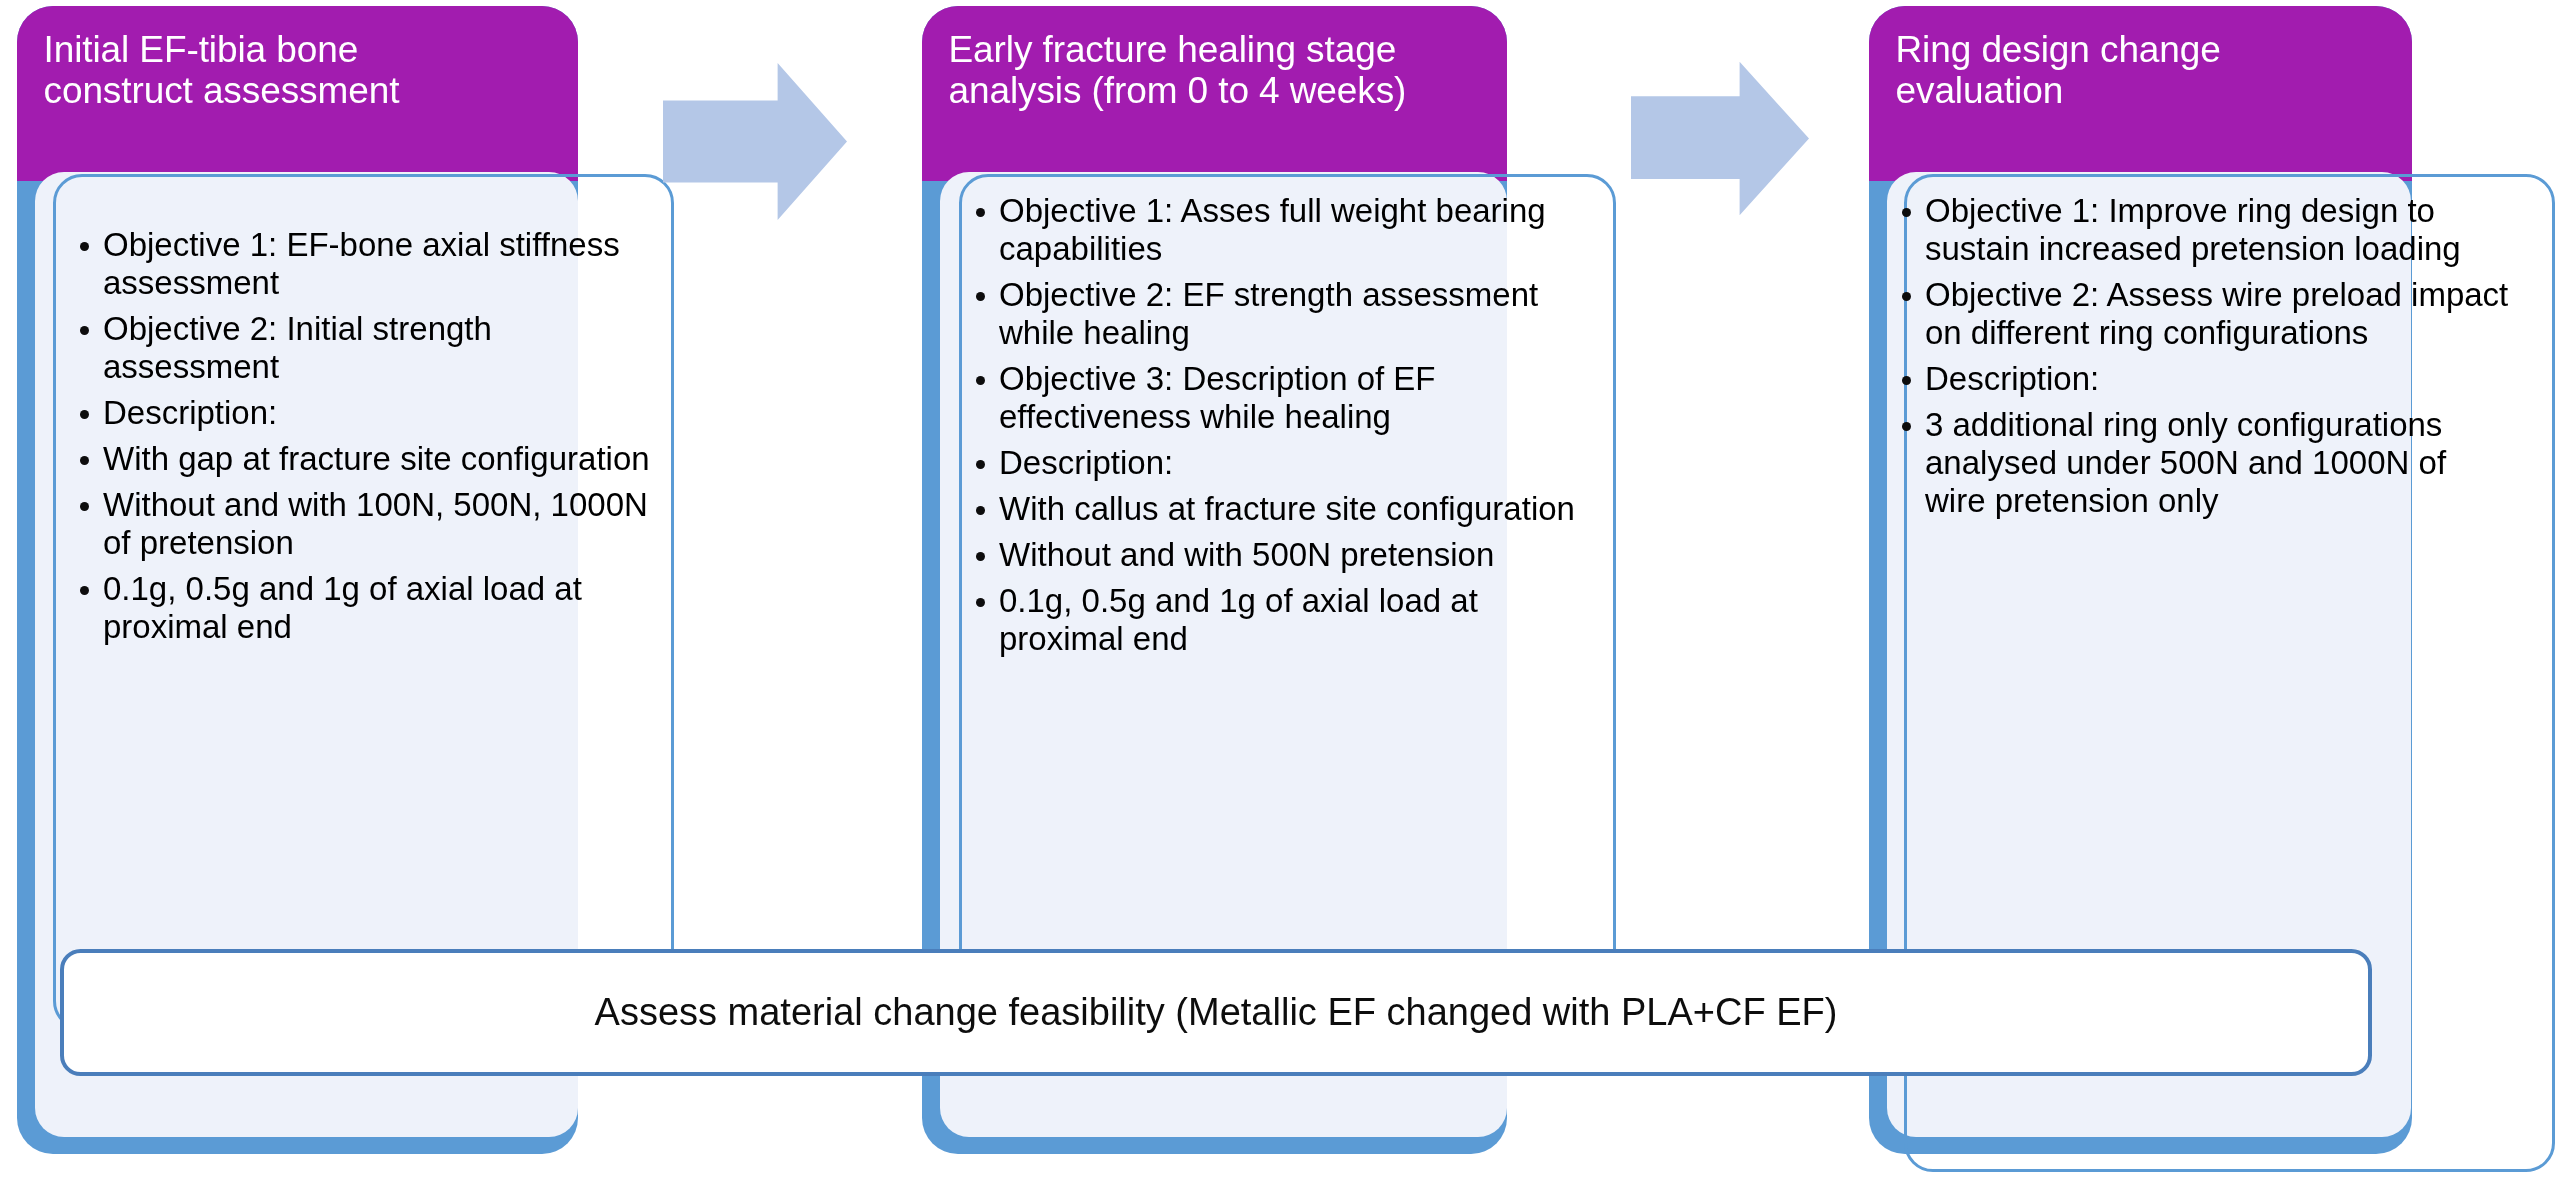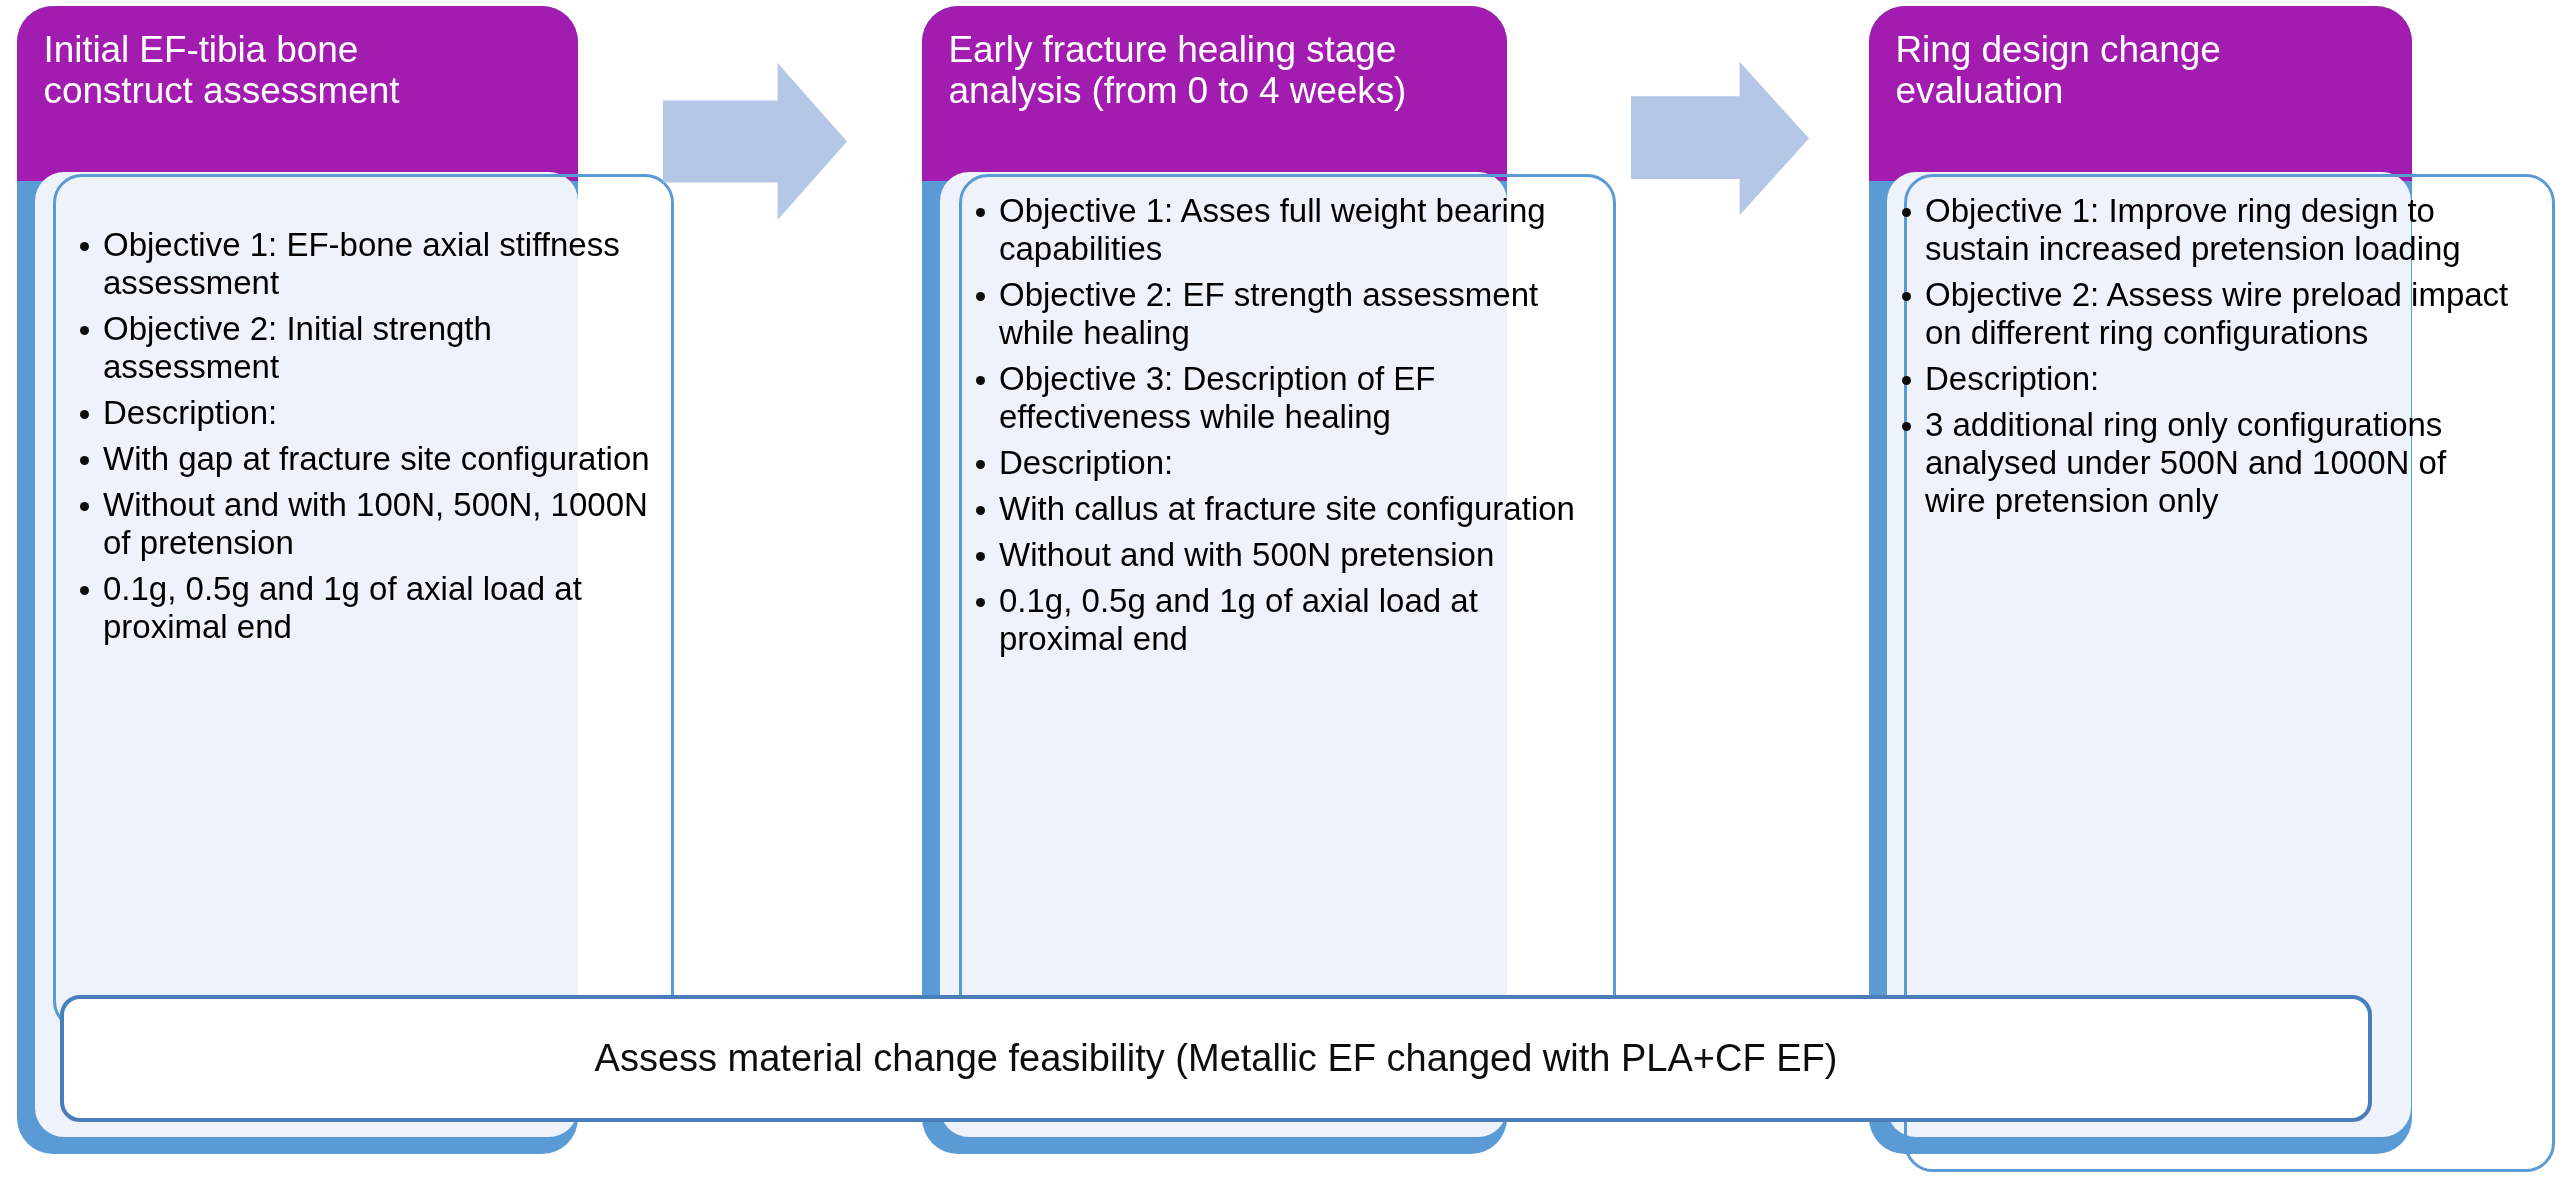--- a/index.html
+++ b/index.html
@@ -155,18 +155,18 @@
     <div class="col-tint" style="left:1887px;top:172px;width:524px;height:965px;"></div>
     <div class="col-card" style="left:1904px;top:174px;width:651px;height:998px;"></div>
     <ul class="bullets" style="left:1900px;top:192px;width:615px;">
       <li>Objective 1: Improve ring design to sustain increased pretension loading</li>
       <li>Objective 2: Assess wire preload impact on different ring configurations</li>
       <li>Description:</li>
       <li>3 additional ring only configurations analysed under  500N and 1000N of wire pretension only</li>
     </ul>
   </div>
 
-  <div id="banner" style="left:60px;top:995px;width:2312px;height:127px;border-radius:20px;">
+  <div id="banner" style="left:60px;top:949px;width:2312px;height:127px;">
     <span id="banner-text">Assess material change feasibility (Metallic EF changed with PLA+CF EF)</span>
   </div>
 
 </div>
 
 
 </body></html>

